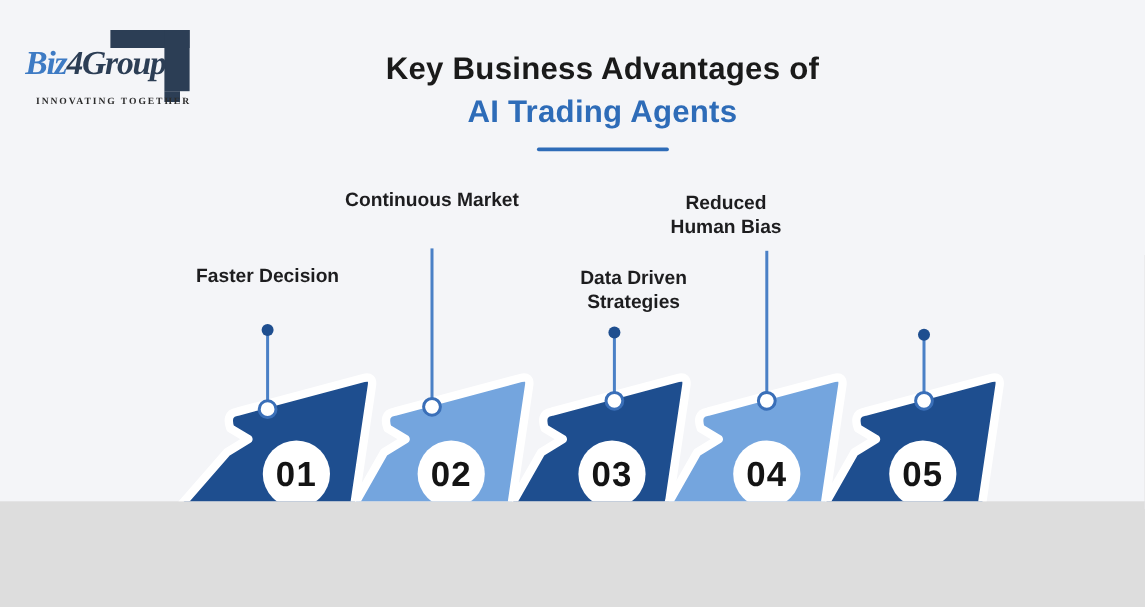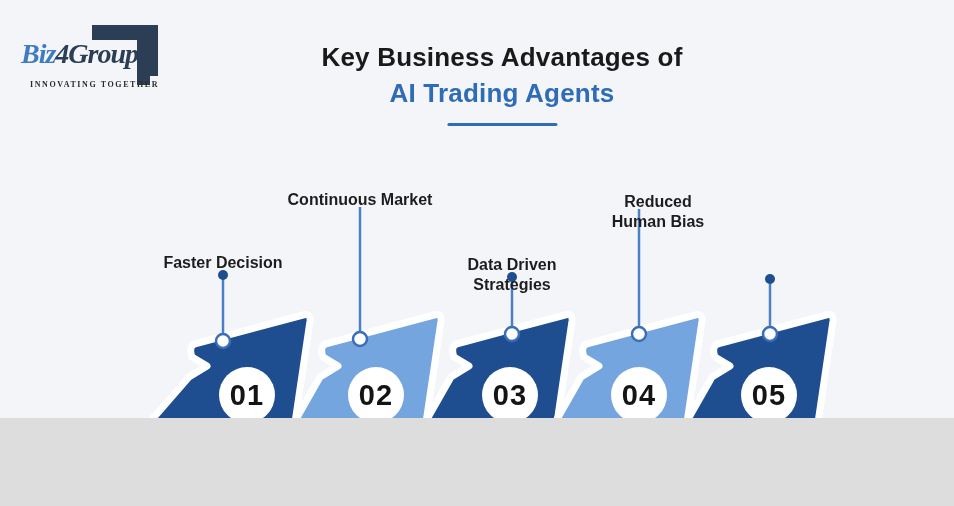--- a/index.html
+++ b/index.html
@@ -26,21 +26,21 @@
     font-size:8px;font-weight:700;letter-spacing:1.6px;color:#2b2b2b;white-space:nowrap;font-family:Liberation Serif, serif;
   }
   
   .title-block{position:absolute;left:477px;top:42px;transform:translateX(-50%);text-align:center;width:max-content;margin-left:25px;}
   .title-1{font-size:26px;font-weight:700;color:var(--title-text,#1a1a1a);letter-spacing:.2px;}
   .title-2{font-size:26px;font-weight:700;color:var(--accent-blue,#2e6cb8);margin-top:5px;letter-spacing:.2px;}
   .title-rule{width:110px;height:3px;background:var(--accent-blue,#2e6cb8);margin:14px auto 0;border-radius:2px;}
   
   .step-label{
     position:absolute;transform:translateX(-50%);text-align:center;white-space:nowrap;
-    font-size:16px;line-height:20px;font-weight:700;color:var(--label-text,#1d1d1f);margin-top:32px;
+    font-size:16px;line-height:20px;font-weight:700;color:var(--label-text,#1d1d1f);
   }
   
   .arrows-svg{position:absolute;left:0;top:0;}
   
   .bottom-track{position:absolute;left:0;top:498px;width:954px;height:8px;background:#ececec;}
   .bottom-progress{position:absolute;left:0;top:0;height:8px;background:var(--bottom-bar,#050505);}
 </style>
 </head>
 <body>
 
@@ -90,25 +90,25 @@
       <circle cx="769" cy="395" r="28" fill="#ffffff"></circle>
       <text x="769" y="395" dy="10" text-anchor="middle" font-family="&quot;Liberation Sans&quot;, sans-serif" font-size="29" font-weight="700" letter-spacing="1" fill="#141414">05</text>
     </svg>
 
   <div class="step-label" style="left:223px;top:221px">
     <div>Faster Decision</div>
   </div>
   <div class="step-label" style="left:360px;top:158px">
     <div>Continuous Market</div>
   </div>
-  <div class="step-label" style="left:512px;top:223px">
+  <div class="step-label" style="left:528px;top:223px">
     <div>Data Driven</div>
     <div>Strategies</div>
   </div>
-  <div class="step-label" style="left:658px;top:160px">
+  <div class="step-label" style="left:605px;top:160px">
     <div>Reduced</div>
     <div>Human Bias</div>
   </div>
 
   <div class="bottom-track">
     <div class="bottom-progress" style="width:656px"></div>
   </div>
 
 </div>
 

